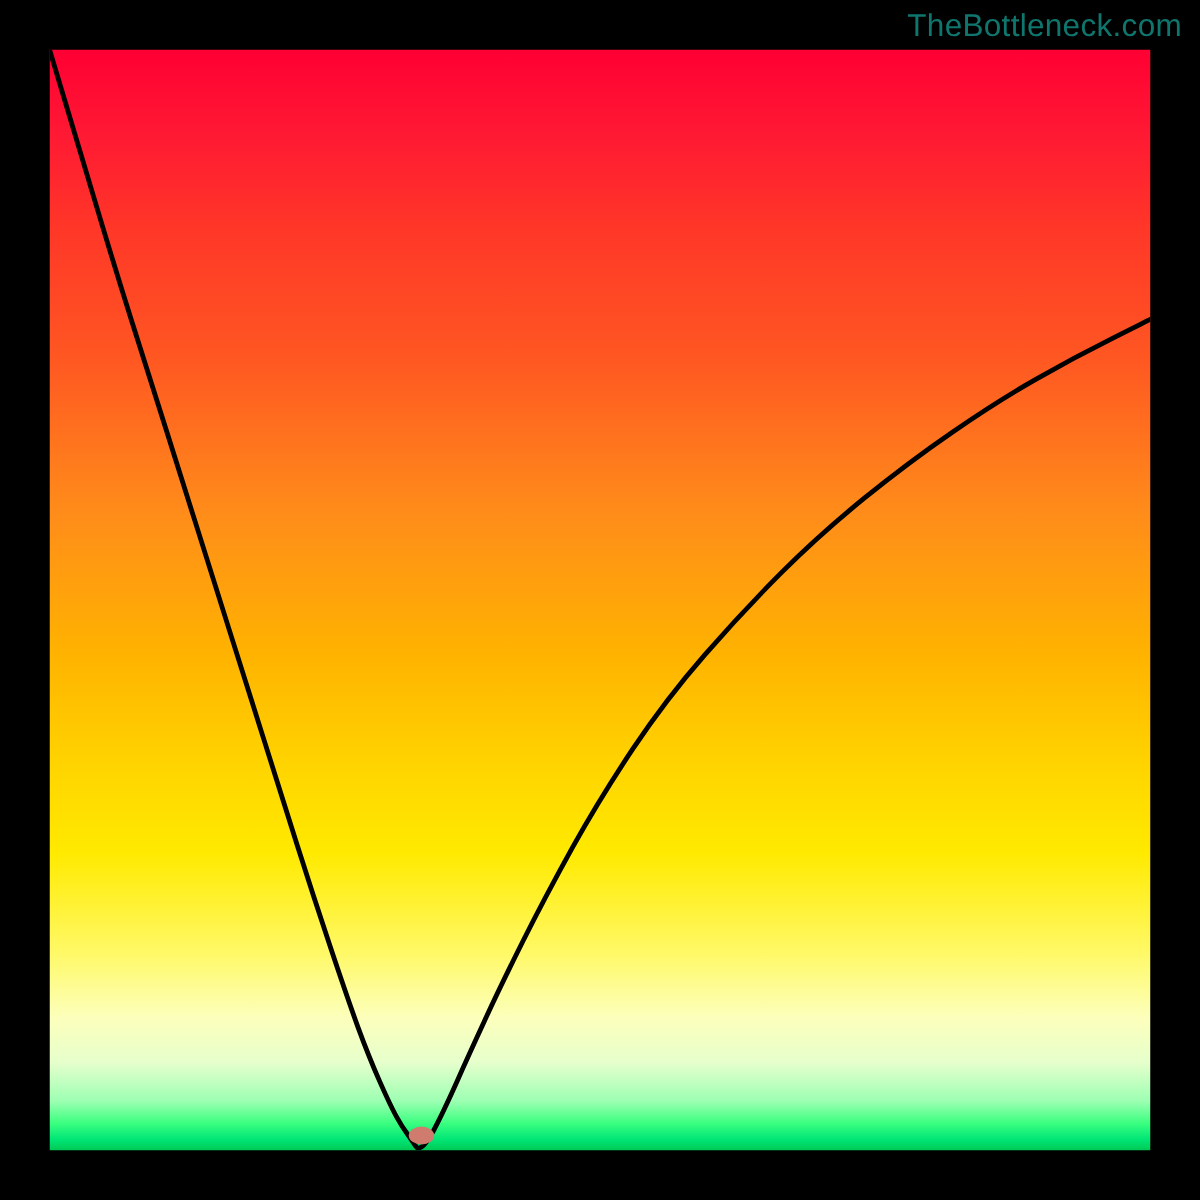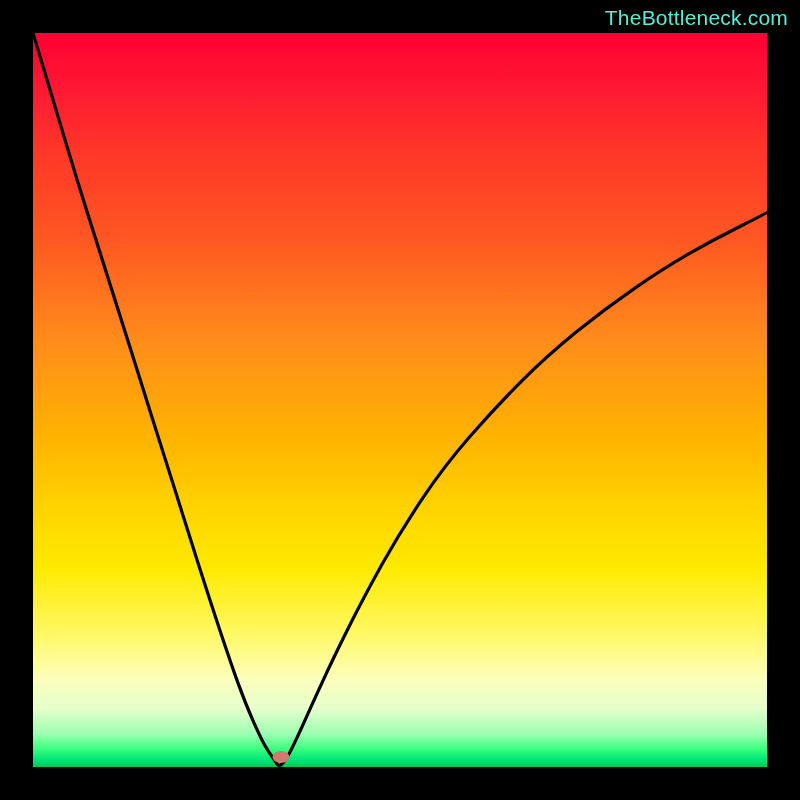--- a/index.html
+++ b/index.html
@@ -46,21 +46,21 @@
       #9dffb3 95.5%,
       #3cff80 97.5%,
       #00e676 99%,
       #00c853 100%
     );
   }
   .watermark {
     position: absolute;
     top: 6px;
     right: 12px;
-    color: #5eead4;
+    color: #0f766e;
     font-size: 21px;
     font-weight: 500;
     letter-spacing: 0.2px;
     user-select: none;
   }
   svg.curve {
     position: absolute;
     inset: 0;
   }
   .marker {

